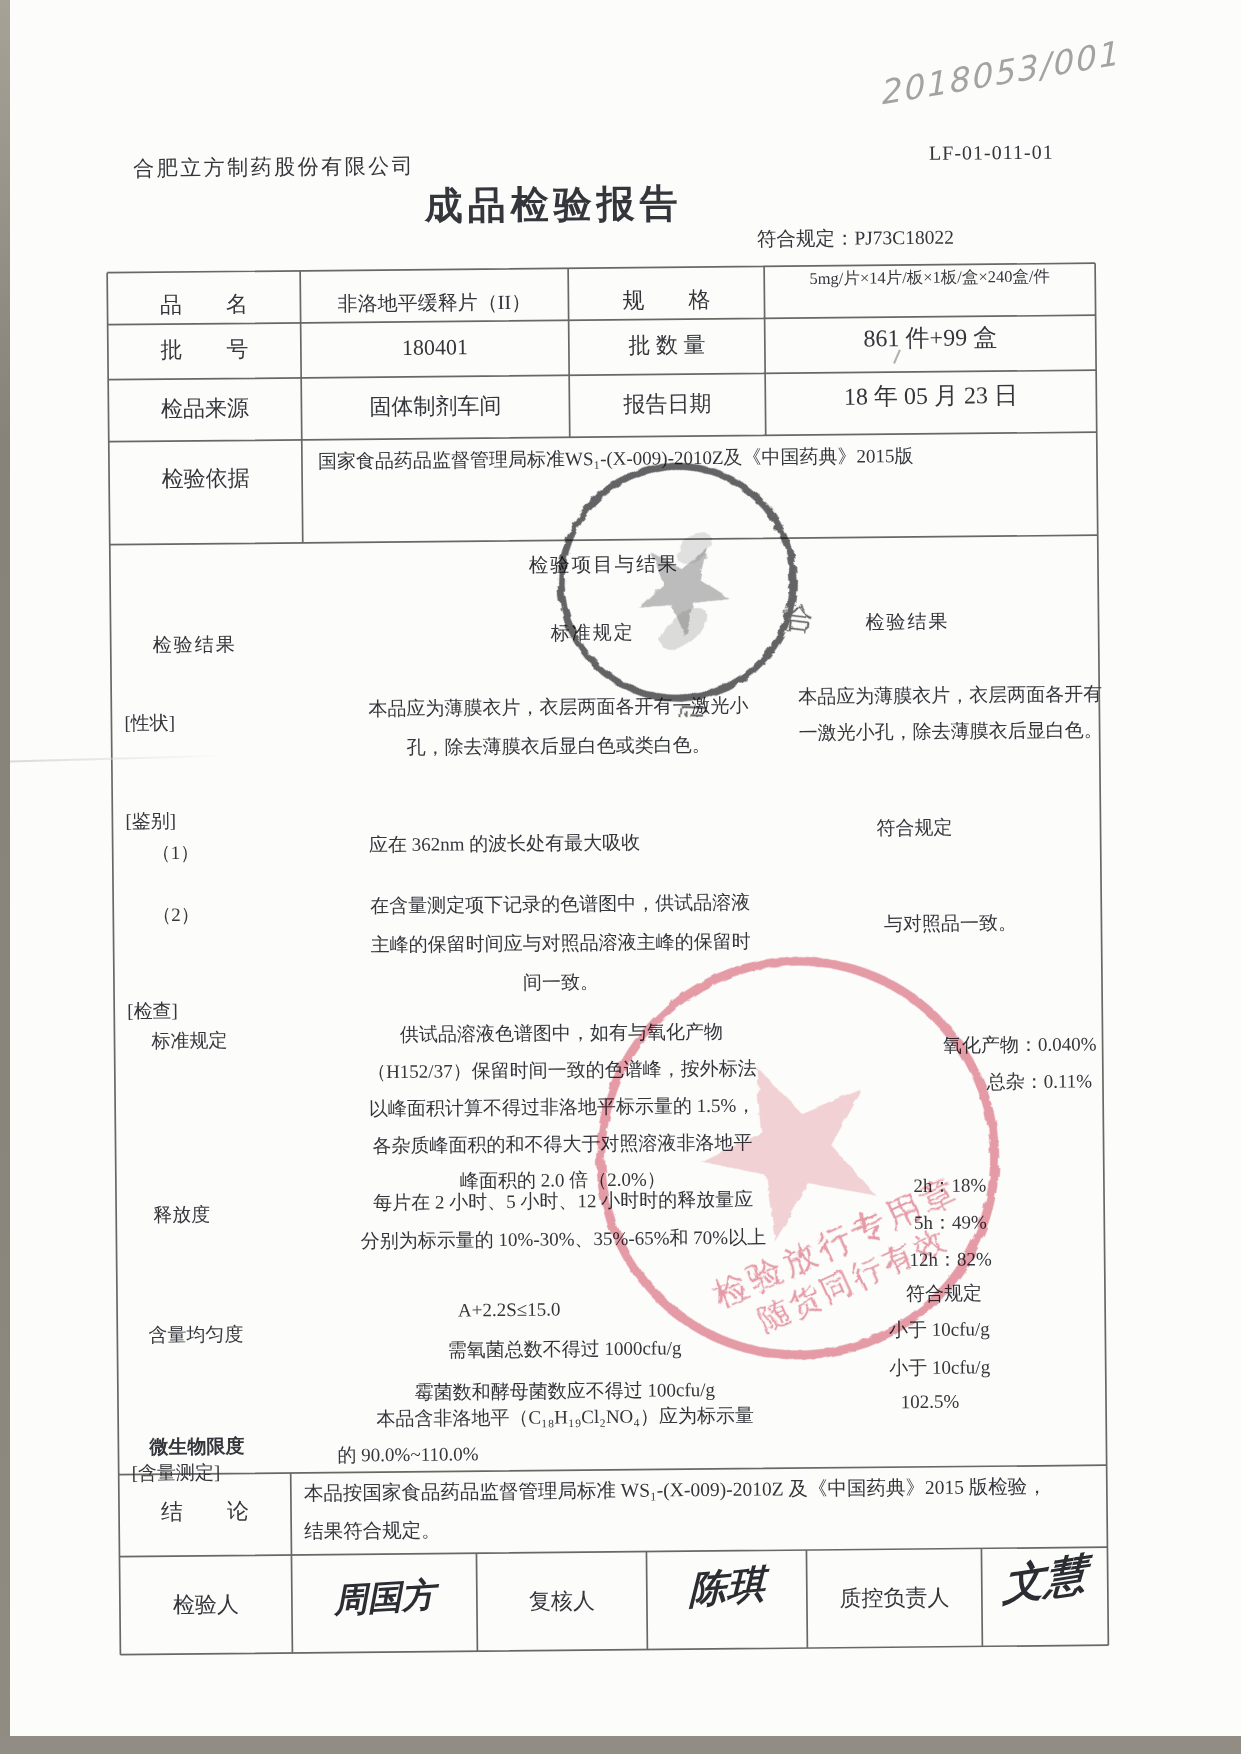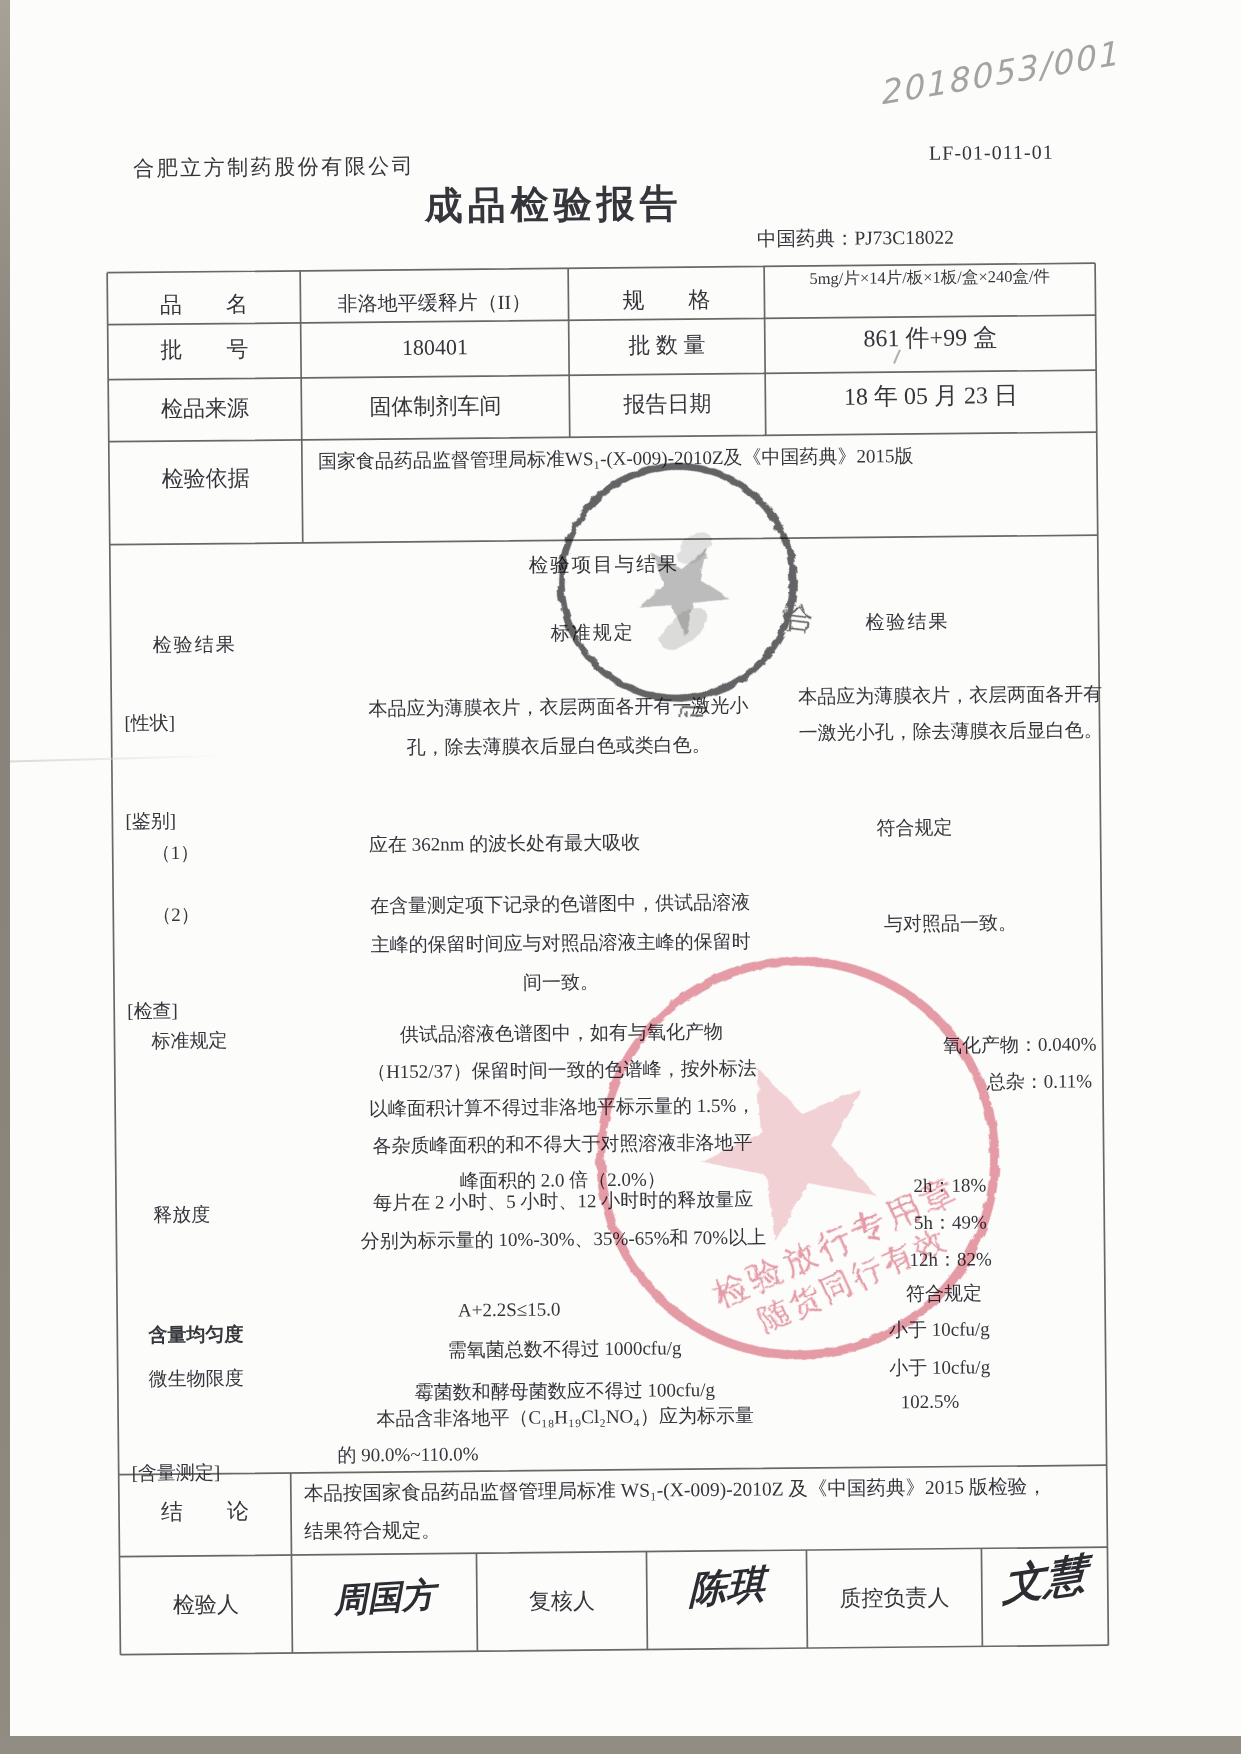--- a/index.html
+++ b/index.html
@@ -26,21 +26,21 @@
 <body>
 
 <div class="page">
   <div class="rot">
 
     <div class="t hand" style="left:888px;top:58px;font-size:33px;">2018053/001</div>
     <div class="t" style="left:936px;top:145px;font-size:20px;letter-spacing:1px;">LF-01-011-01</div>
     <div class="t" style="left:140px;top:152px;font-size:21px;letter-spacing:2.5px;">合肥立方制药股份有限公司</div>
     <div class="t c" style="left:370px;top:183px;width:380px;font-size:38px;font-weight:bold;letter-spacing:5px;">成品检验报告</div>
     <div class="t" style="left:763px;top:230px;font-size:19.5px;">
-      <span>中国药典：</span><span>PJ73C18022</span>
+      <span>符合规定：</span><span>PJ73C18022</span>
     </div>
 
     <svg class="grid" width="1241" height="1754">
       <g stroke="#55544f" stroke-width="1.7" opacity="0.88">
         <path d="M113 268 H1101 M113 320 H1101 M113 375 H1101 M113 437 H1101 M113 540 H1101 M113 1470 H1101 M113 1552 H1101 M113 1650 H1101" fill="none"></path>
         <path d="M113 268 V1650 M1101 268 V1650 M306 268 V540 M574 268 V437 M770 268 V437 M285 1470 V1650 M470 1552 V1650 M640 1552 V1650 M800 1552 V1650 M975 1552 V1650" fill="none"></path>
       </g>
     </svg>
 
     <div class="t c" style="left:113px;top:288px;width:193px;font-size:22px;">品　　名</div>
@@ -96,25 +96,25 @@
     <div class="t r" style="left:795px;top:1038px;width:300px;font-size:19px;">氧化产物：0.040%</div>
     <div class="t r" style="left:790px;top:1075px;width:300px;font-size:19px;">总杂：0.11%</div>
 
     <div class="t" style="left:150px;top:1200px;font-size:19px;">释放度</div>
     <div class="t c" style="left:320px;top:1190px;width:480px;font-size:19px;">每片在 2 小时、5 小时、12 小时时的释放量应</div>
     <div class="t c" style="left:320px;top:1228px;width:480px;font-size:19px;">分别为标示量的 10%-30%、35%-65%和 70%以上</div>
     <div class="t c" style="left:812px;top:1178px;width:270px;font-size:19px;">2h：18%</div>
     <div class="t c" style="left:812px;top:1215px;width:270px;font-size:19px;">5h：49%</div>
     <div class="t c" style="left:812px;top:1252px;width:270px;font-size:19px;">12h：82%</div>
 
-    <div class="t" style="left:144px;top:1320px;font-size:19px;font-weight:bold;">含量均匀度</div>
+    <div class="t" style="left:144px;top:1320px;font-size:19px;">含量均匀度</div>
     <div class="t c" style="left:330px;top:1298px;width:350px;font-size:19px;">A+2.2S≤15.0</div>
     <div class="t c" style="left:805px;top:1286px;width:270px;font-size:19px;">符合规定</div>
 
-    <div class="t" style="left:144px;top:1364px;font-size:19px;">微生物限度</div>
+    <div class="t" style="left:144px;top:1432px;font-size:19px;font-weight:bold;">微生物限度</div>
     <div class="t c" style="left:320px;top:1338px;width:480px;font-size:19px;">需氧菌总数不得过 1000cfu/g</div>
     <div class="t c" style="left:320px;top:1380px;width:480px;font-size:19px;">霉菌数和酵母菌数应不得过 100cfu/g</div>
     <div class="t c" style="left:800px;top:1322px;width:270px;font-size:19px;">小于 10cfu/g</div>
     <div class="t c" style="left:800px;top:1360px;width:270px;font-size:19px;">小于 10cfu/g</div>
 
     <div class="t" style="left:126px;top:1422px;font-size:19px;margin-top:36px;">[含量测定]</div>
     <div class="t c" style="left:320px;top:1406px;width:480px;font-size:19px;">本品含非洛地平（C₁₈H₁₉Cl₂NO₄）应为标示量</div>
     <div class="t" style="left:332px;top:1442px;font-size:19px;">的 90.0%~110.0%</div>
     <div class="t c" style="left:790px;top:1394px;width:270px;font-size:19px;">102.5%</div>
 

